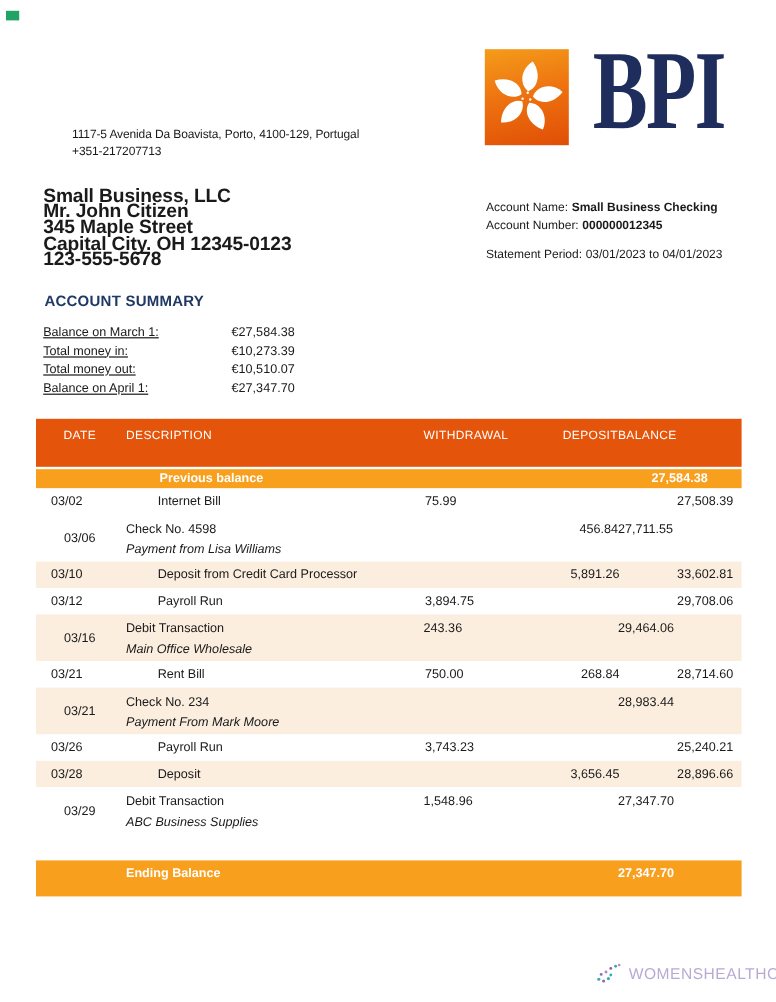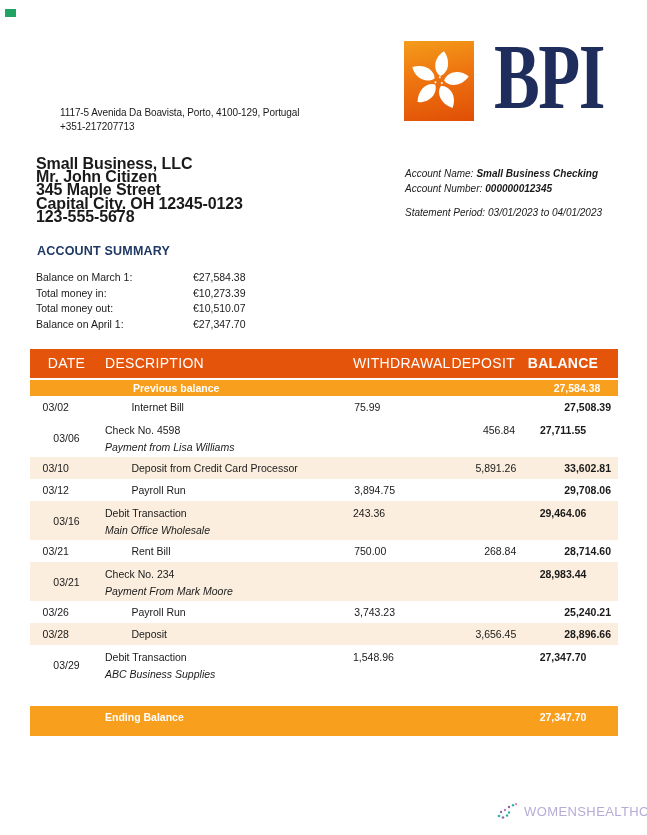--- a/index.html
+++ b/index.html
@@ -13,44 +13,44 @@
     background:linear-gradient(168deg,var(--logo-orange-top) 0%,#EE7410 45%,var(--logo-orange-bottom) 100%);
     display:flex;align-items:center;justify-content:center;}
   .logo-square svg{display:block;}
   .logo-wordmark{position:absolute;left:494px;top:30px;font-family:"Liberation Serif",serif;
     font-weight:bold;font-size:94px;line-height:92px;color:var(--logo-navy);
     letter-spacing:-2px;transform:scaleX(.73);transform-origin:left top;}
 
   
   .bank-address{position:absolute;left:36px;top:106px;font-size:10px;line-height:14px;letter-spacing:-.1px;margin-left:24px;}
   .customer{position:absolute;left:36px;top:157px;font-size:16px;line-height:13.2px;font-weight:bold;letter-spacing:-.1px;}
-  .account-info{position:absolute;left:405px;top:167px;font-size:10px;line-height:14.5px;font-style:italic;}
+  .account-info{position:absolute;left:405px;top:167px;font-size:10px;line-height:14.5px;}
   .account-info .val{font-weight:bold;margin-left:3px;}
   .account-info .period{margin-top:10px;}
 
   
   .summary-title{position:absolute;left:37px;top:244px;font-size:12.5px;font-weight:bold;
     color:var(--heading);letter-spacing:.2px;}
   .summary{position:absolute;left:36px;top:270px;width:280px;font-size:10.5px;}
-  .srow{position:relative;height:15.5px;line-height:15.5px;}
+  .srow{position:relative;height:15.5px;line-height:15.5px;text-decoration:underline;}
   .srow .sval{position:absolute;left:157px;}
 
   
   .table{position:absolute;left:30px;top:349px;width:588px;font-size:10.5px;}
-  .thead{display:flex;height:29px;line-height:29px;background:var(--table-header-bg);
-    color:#fff;font-size:14px;letter-spacing:.3px;}
+  .thead{display:flex;height:40px;line-height:29px;background:var(--table-header-bg);
+    color:#fff;font-size:10px;letter-spacing:.3px;}
   .band{display:flex;background:var(--band-bg);color:#fff;font-weight:bold;}
   .band.prev{height:16px;line-height:16px;margin-top:2px;padding-left:28px;}
   .band.end{height:30px;line-height:23px;margin-top:22px;}
   .c{box-sizing:border-box;}
   .c.date{width:73px;text-align:center;}
   .c.desc{width:250px;padding-left:2px;}
   .c.wd{width:95px;text-align:left;}
   .c.dp{width:67px;text-align:right;}
-  .c.bal{flex:1;text-align:center;padding-right:7px;font-weight:bold;}
+  .c.bal{flex:1;text-align:left;padding-right:7px;}
   .trow{display:flex;align-items:stretch;background:#fff;}
   .trow.alt{background:var(--row-alt-bg);}
   .trow.single{height:22px;line-height:22px;gap:48px;}
   .trow.double{height:39px;line-height:13px;}
   .trow.double .c{padding-top:6px;}
   .trow.double .c.date{padding-top:0;align-self:center;line-height:normal;}
   .trow .d2{font-style:italic;margin-top:4px;}
 
   
   .watermark{position:absolute;left:496px;top:802px;display:flex;align-items:center;}

